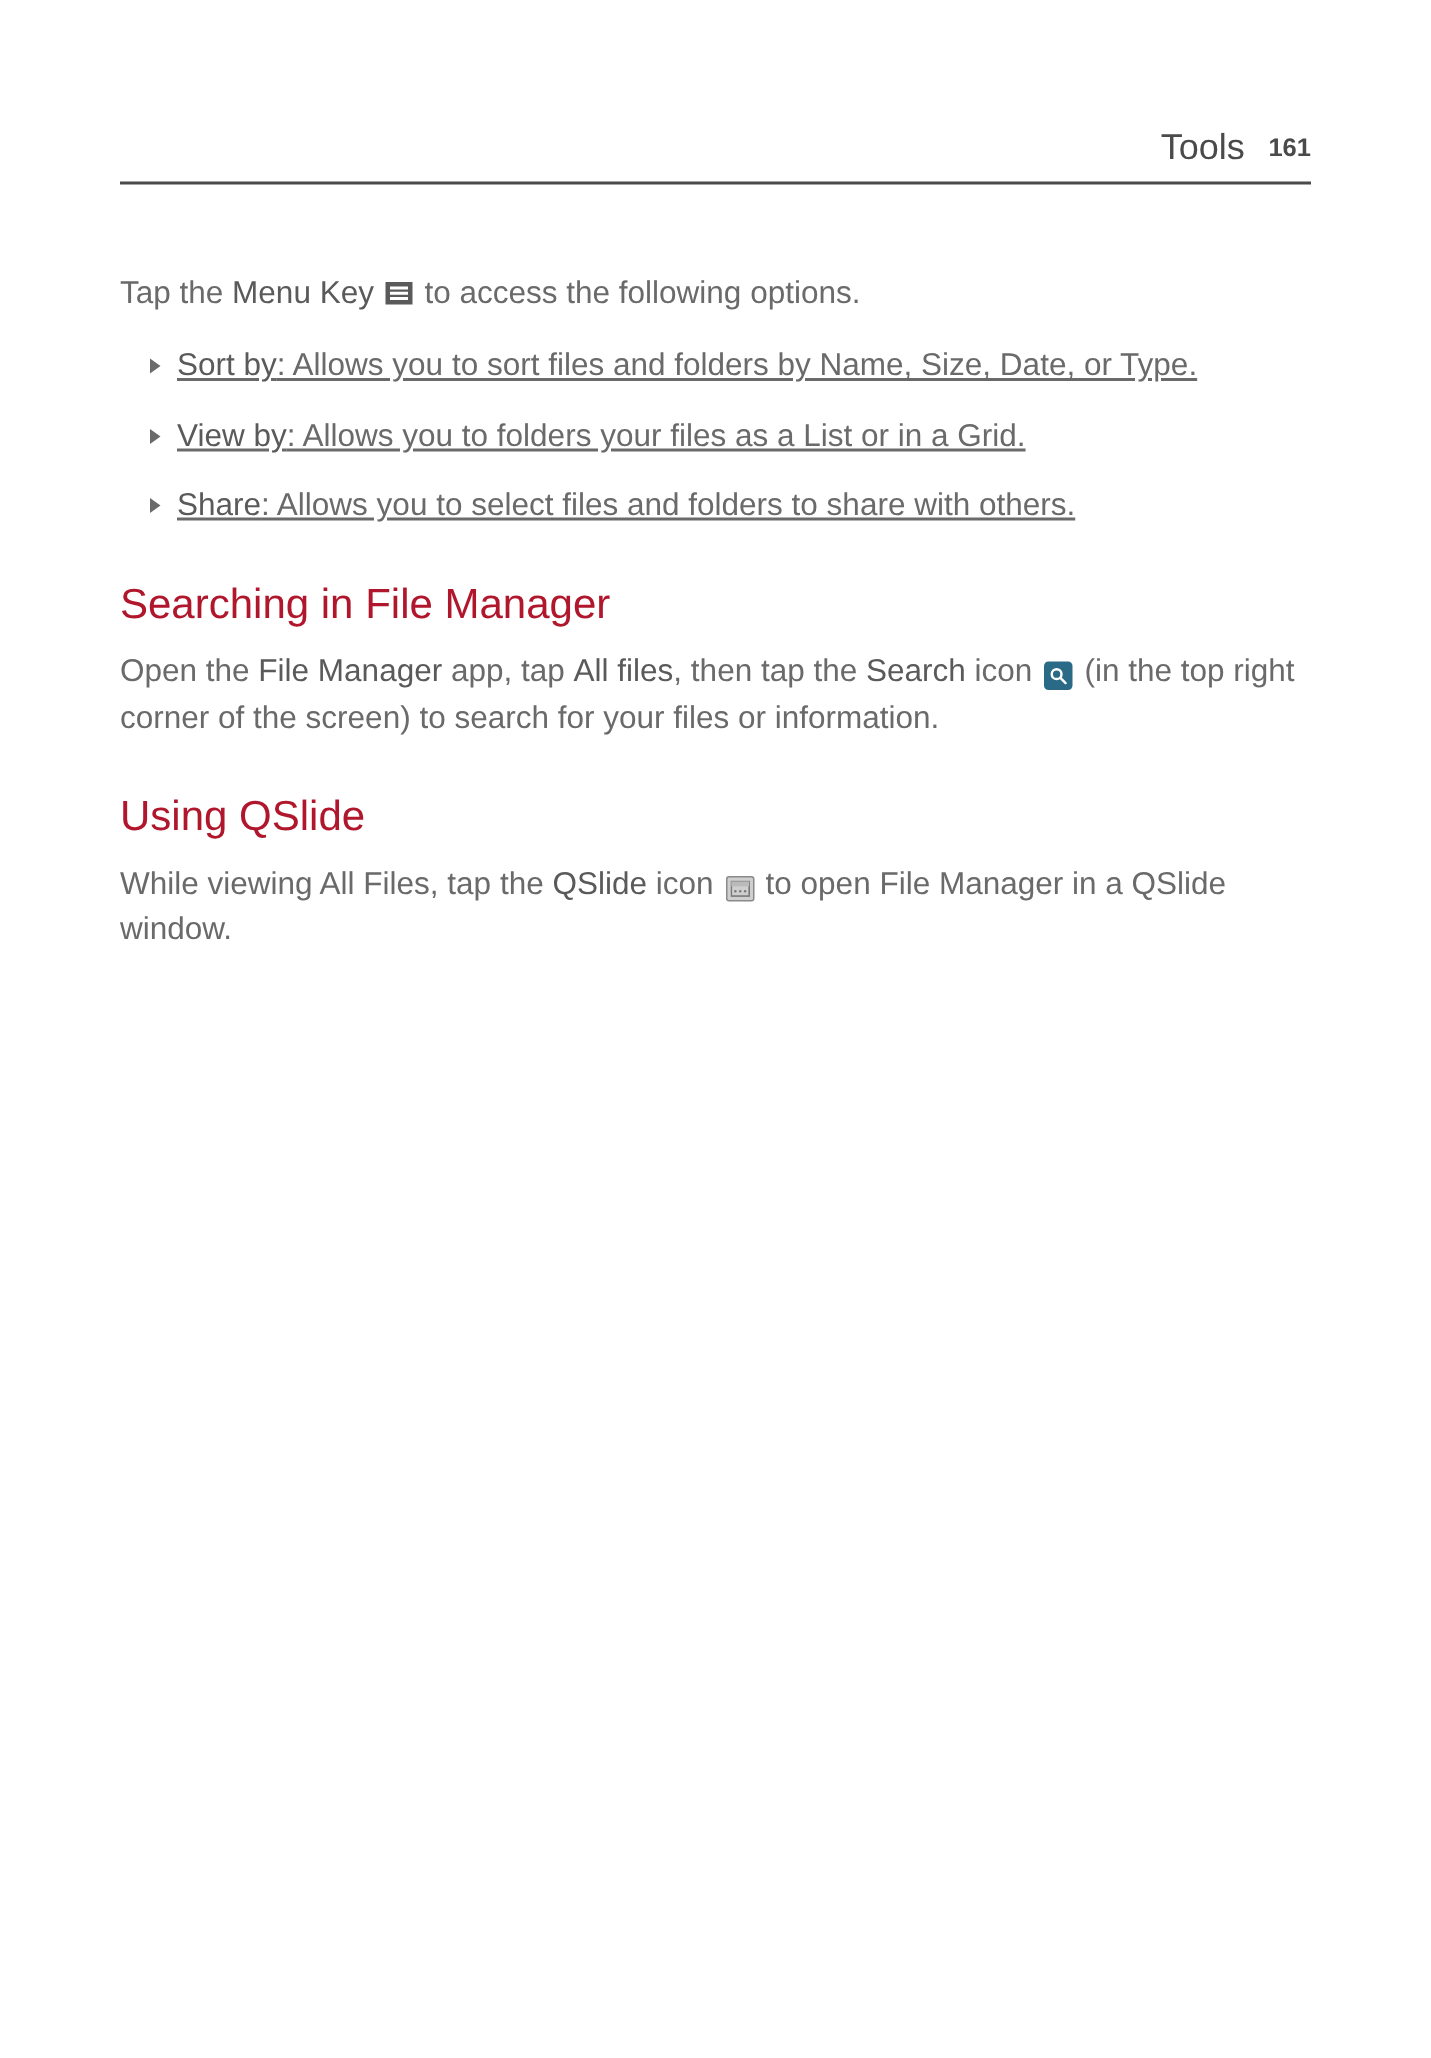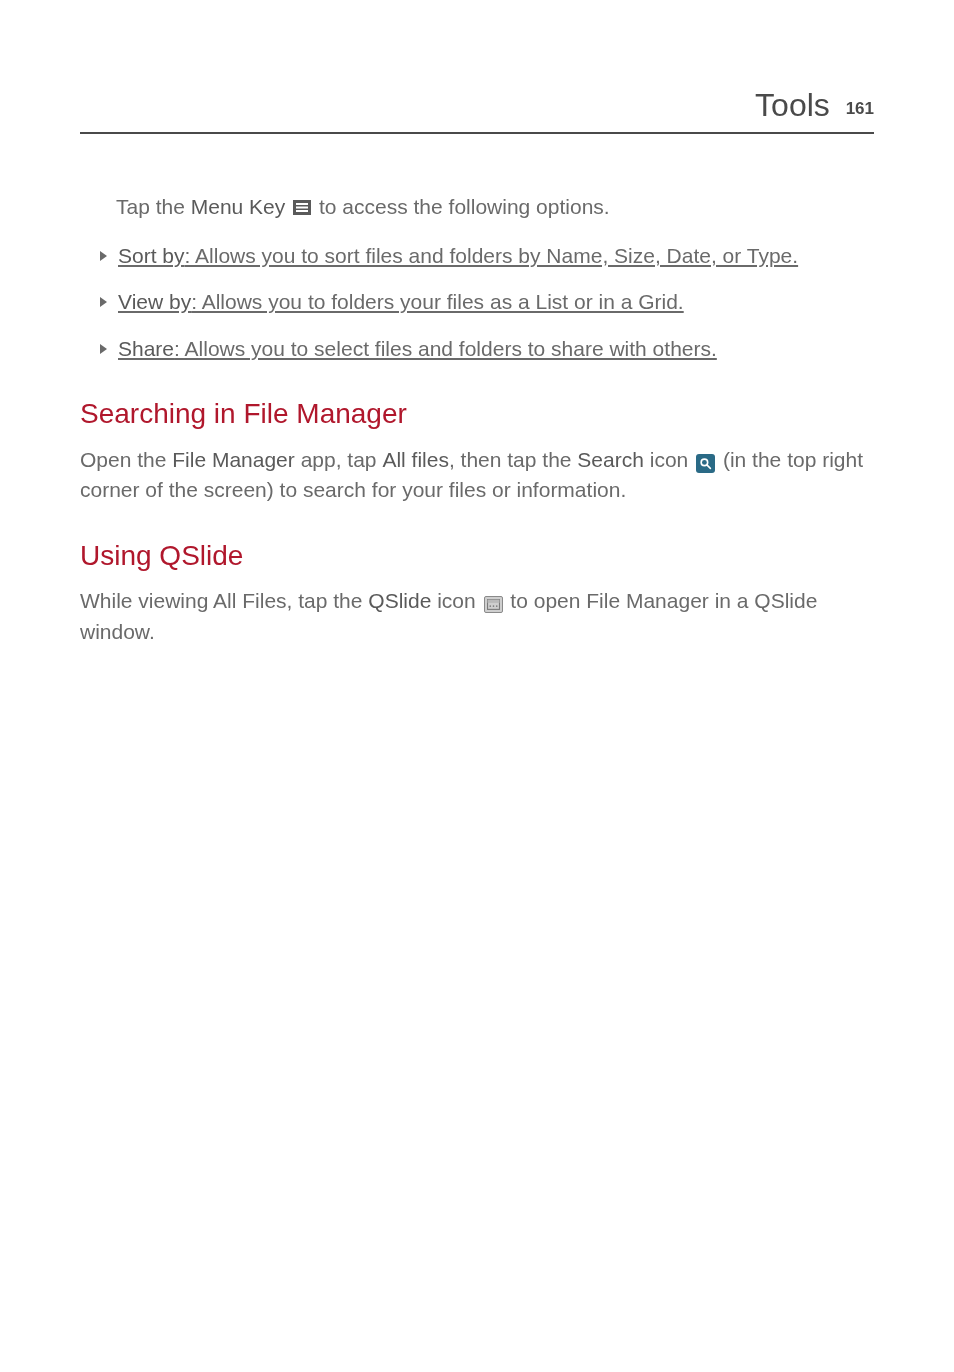--- a/index.html
+++ b/index.html
@@ -13,33 +13,33 @@
     font-size: 21px;
     line-height: 1.45;
   }
   .header {
     border-bottom: 2px solid #4a4a4a;
     margin-bottom: 58px;
     text-align: right;
     padding-bottom: 4px;
   }
   .header-section {
-    font-size: 32px;
+    font-size: 24px;
     color: #4a4a4a;
     font-weight: 400;
   }
   .header-page {
     font-size: 17px;
     color: #4a4a4a;
     font-weight: 600;
     margin-left: 10px;
     position: relative;
     top: -2px;
   }
-  .intro { margin-bottom: 18px; margin-left: 36px; }
+  .intro { margin-bottom: 18px; }
   .b { font-weight: 500; color: #5a5a5a; }
   .menu-icon {
     display: inline-block;
     width: 18px; height: 15px;
     background: #5a5a5a;
     position: relative;
     top: 1px;
     margin: 0 2px;
   }
   .menu-icon::before {

